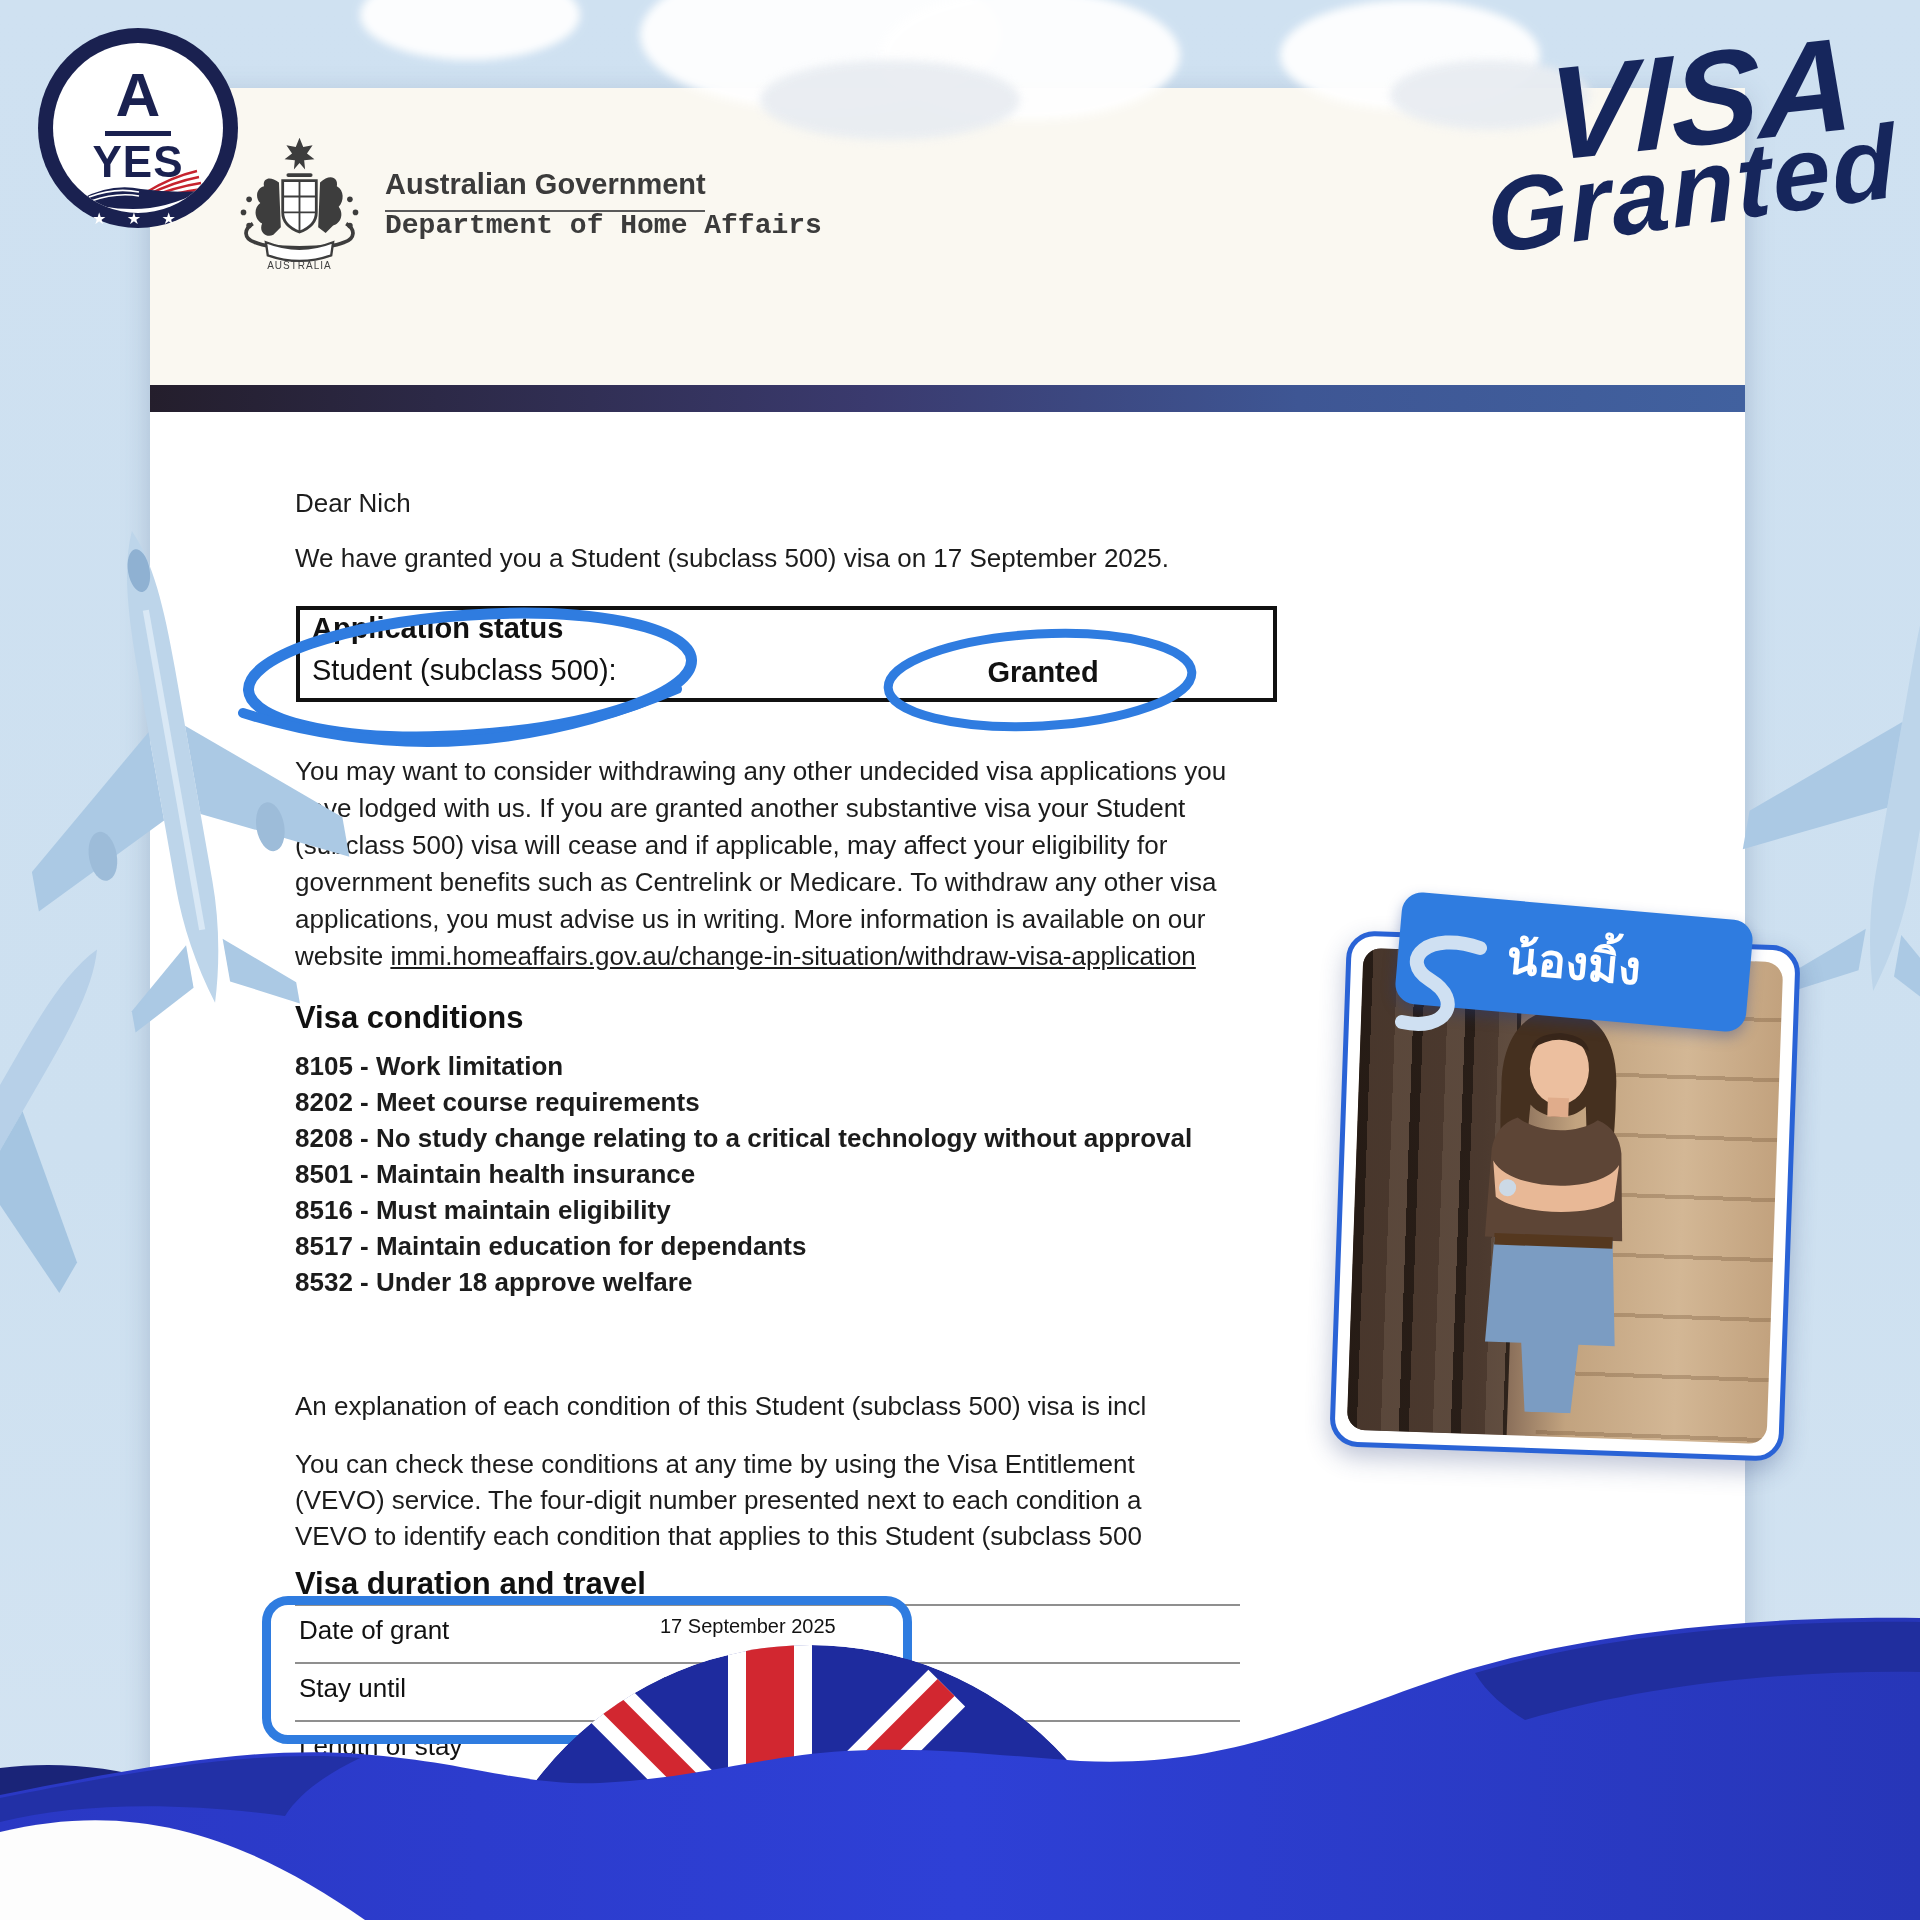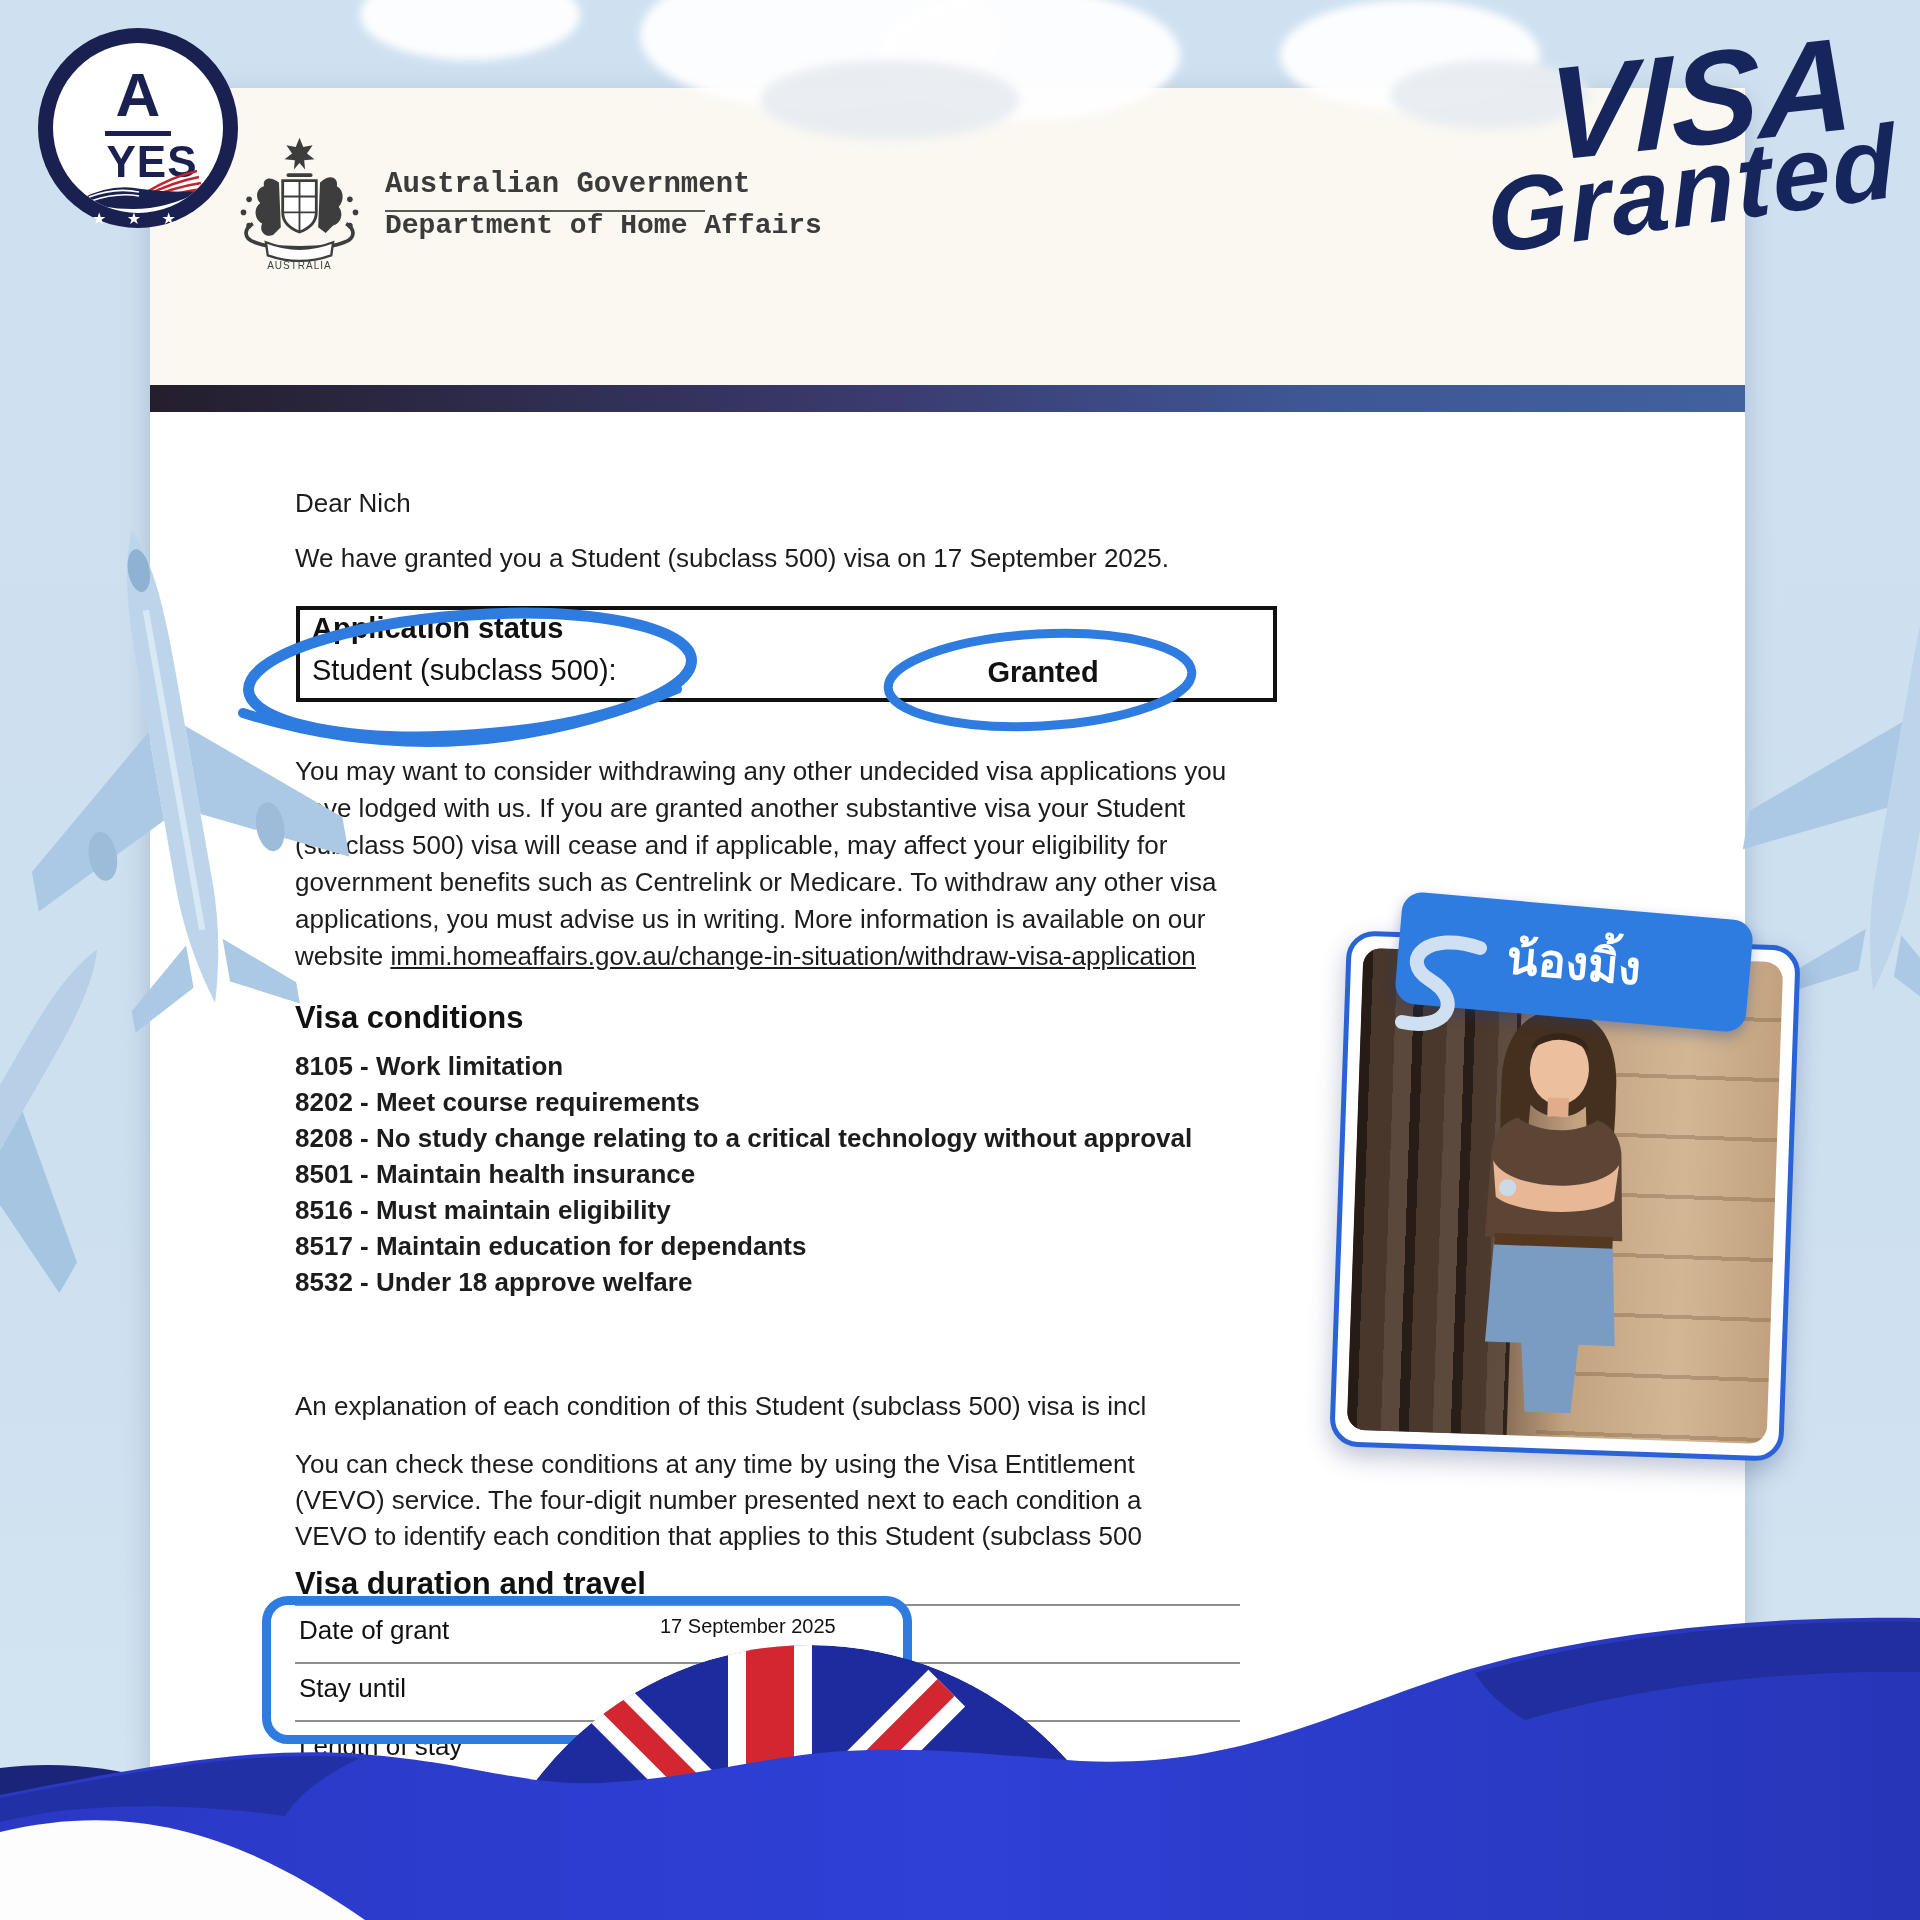--- a/index.html
+++ b/index.html
@@ -9,21 +9,21 @@
   .abs{position:absolute;}
   
   .cloud{position:absolute;background:#ffffff;border-radius:50%;filter:blur(4px);opacity:.95;}
   .cloud.shade{background:#e9edf2;}
   
   .doc{position:absolute;left:150px;top:88px;width:1595px;height:1704px;background:#ffffff;
        box-shadow:0 8px 26px rgba(70,90,130,.28);overflow:hidden;}
   .doc-header{position:absolute;left:0;top:0;width:100%;height:297px;background:#faf8f1;}
   .grad-bar{position:absolute;left:0;top:297px;width:100%;height:27px;
      background:linear-gradient(90deg,#241e2c 0%,#2c2947 18%,#3a3a6e 45%,#3e5694 72%,#41619f 100%);}
-  .gov-name{position:absolute;left:235px;top:80px;font-family:Liberation Mono, monospace;
+  .gov-name{position:absolute;left:235px;top:80px;font-family:Liberation Sans, sans-serif;
      font-weight:bold;font-size:29px;color:#3b3b3b;}
   .gov-rule{position:absolute;left:235px;top:122px;width:320px;height:2px;background:#5a5a5a;}
   .gov-dept{position:absolute;left:235px;top:122px;font-family:Liberation Mono, monospace;
      font-weight:bold;font-size:28px;color:#3b3b3b;}
   .body-text{color:#1c1c1c;font-size:26px;line-height:37px;}
   .h-bold{font-weight:bold;font-size:31px;color:#111;}
   .status-box{position:absolute;left:146px;top:518px;width:973px;height:88px;border:4px solid #111;}
   .status-title{position:absolute;left:12px;top:2px;font-weight:bold;font-size:29px;color:#111;}
   .status-label{position:absolute;left:12px;top:44px;font-size:29px;color:#111;}
   .status-value{position:absolute;left:648px;top:46px;width:190px;text-align:center;
@@ -38,21 +38,21 @@
   .vvalue{position:absolute;left:365px;top:9px;font-size:20px;color:#111;}
   .hl-rect{position:absolute;left:262px;top:1596px;width:632px;height:130px;
      border:9px solid #2f7ce0;border-radius:26px;z-index:5;}
   
   .badge{position:absolute;left:38px;top:28px;width:200px;height:200px;z-index:11;}
   .badge .ring{position:absolute;inset:0;border-radius:50%;background:#1a2150;}
   .badge .inner{position:absolute;inset:15px;border-radius:50%;background:#ffffff;overflow:hidden;}
   .badge .a{position:absolute;left:0;width:100%;top:16px;text-align:center;
      font-weight:900;font-size:62px;color:#1a2150;}
   .badge .a-rule{position:absolute;left:50%;transform:translateX(-50%);top:88px;width:66px;height:5px;background:#1a2150;}
-  .badge .yes{position:absolute;left:14px;width:100%;top:94px;text-align:center;
+  .badge .yes{position:absolute;left:0;width:100%;top:94px;text-align:center;
      font-weight:900;font-size:44px;letter-spacing:1px;color:#1a2150;}
   .badge .stars{position:absolute;left:50%;transform:translateX(-50%);bottom:0px;
      color:#ffffff;font-size:16px;letter-spacing:8px;white-space:nowrap;z-index:3;}
   
   .stamp{position:absolute;left:1245px;top:52px;width:680px;height:300px;transform:rotate(-6deg);
      color:#16265c;z-index:7;text-align:right;}
   .stamp .l1{font-size:132px;font-weight:900;font-style:italic;transform:skewX(-6deg);
      line-height:120px;padding-right:60px;}
   .stamp .l2{font-size:104px;font-weight:bold;font-style:italic;transform:skewX(-4deg) rotate(-2deg);
      line-height:100px;margin-top:-18px;padding-right:26px;letter-spacing:2px;}

